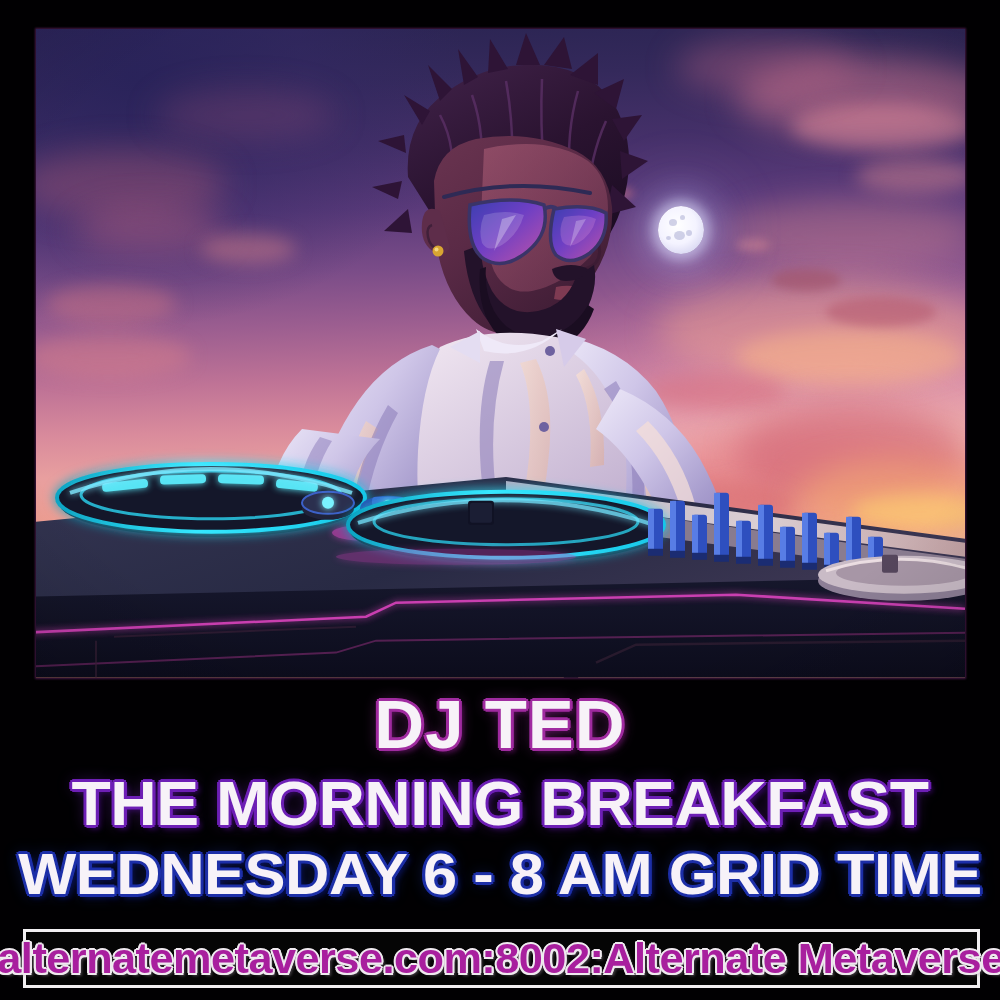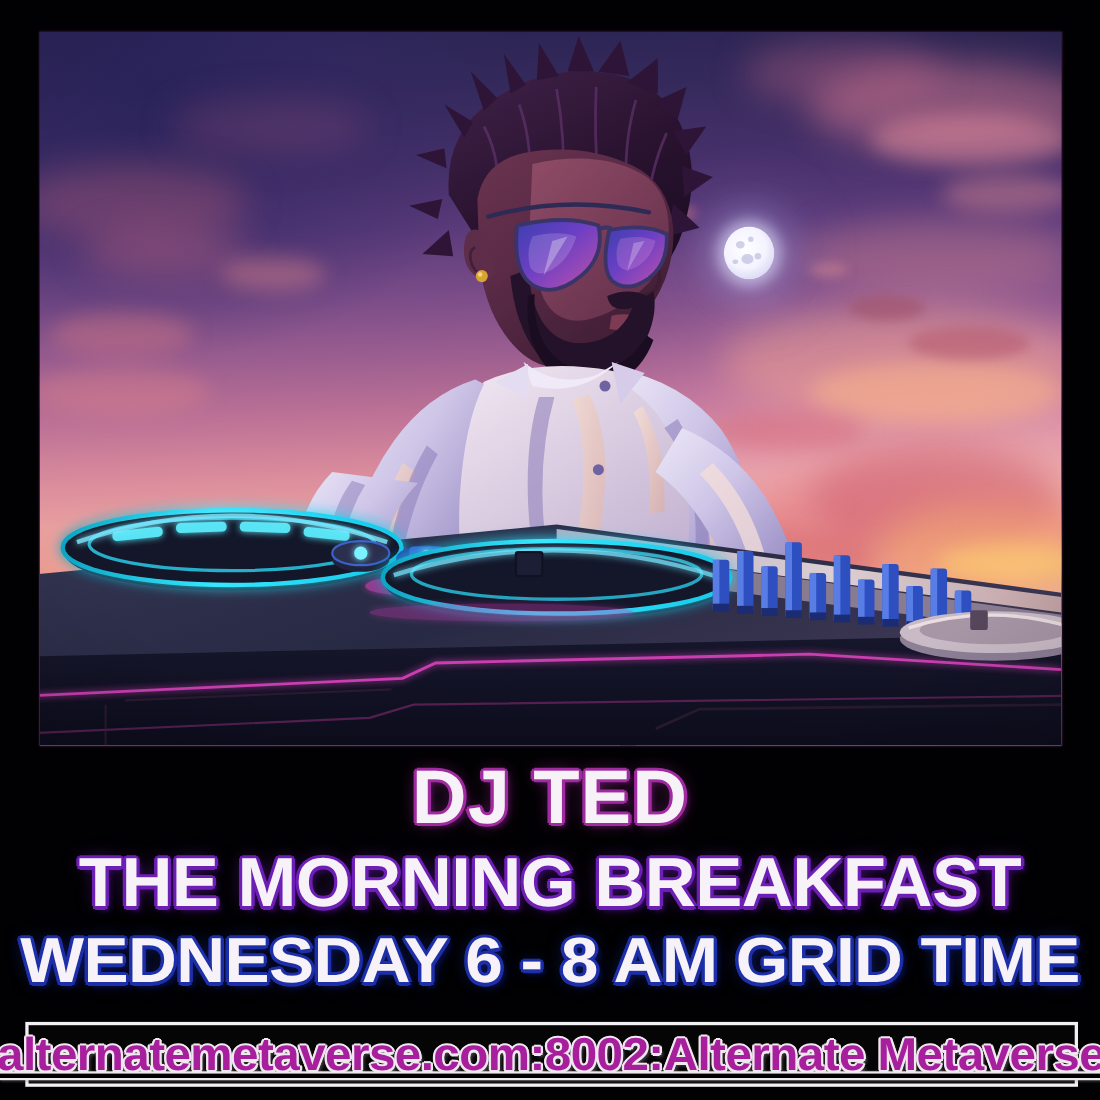--- a/index.html
+++ b/index.html
@@ -146,21 +146,21 @@
        0 0 16px rgba(40,70,220,.42);
   }
 
   
   #url-box {
     position:absolute;
     left:23px; top:929px;
     width:957px; height:59px;
     border:3px solid #f2f0f2;
     background:#050505;
-    display:flex; align-items:center; justify-content:center;text-decoration:underline;
+    display:flex; align-items:center; justify-content:center;
   }
   #url-text {
     font-weight:bold;
     font-size:42px;
     line-height:1;
     letter-spacing:-0.5px;
     white-space:nowrap;
     color:#a81f9e;
     transform:scaleX(1.03);
     text-shadow:

